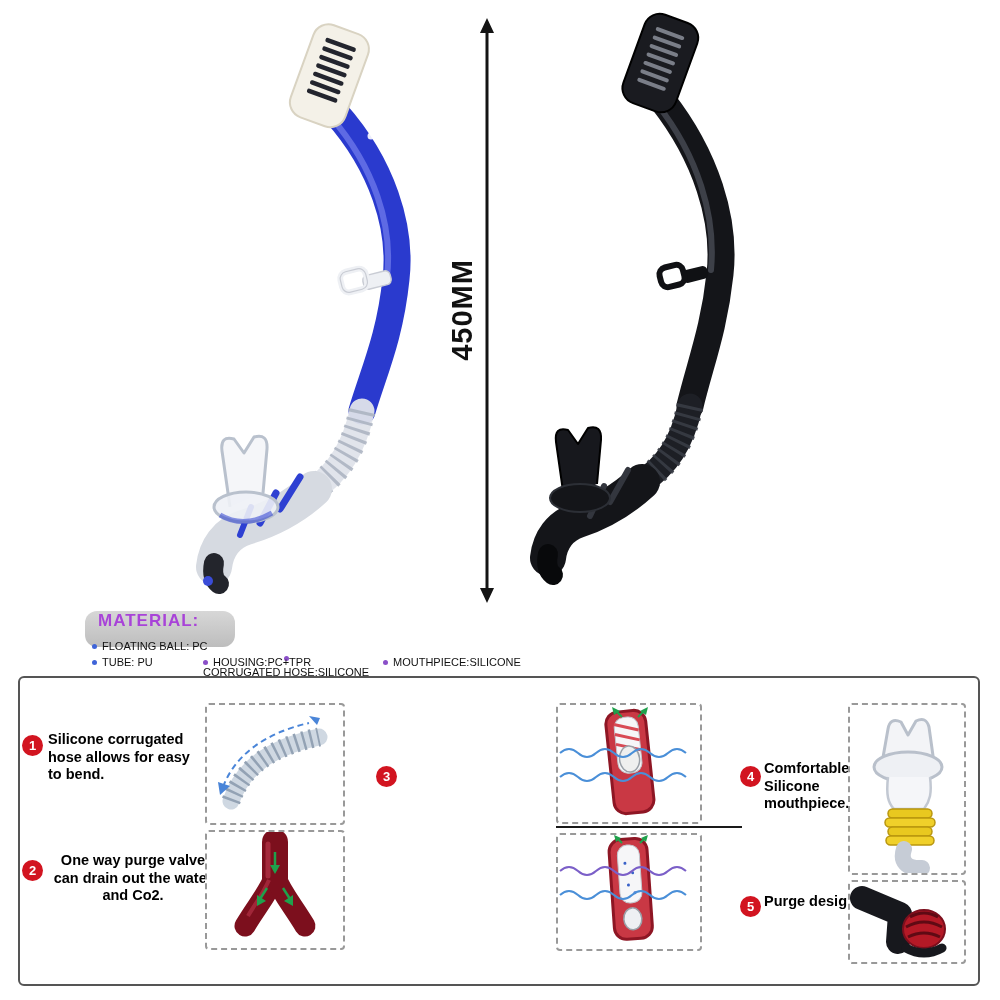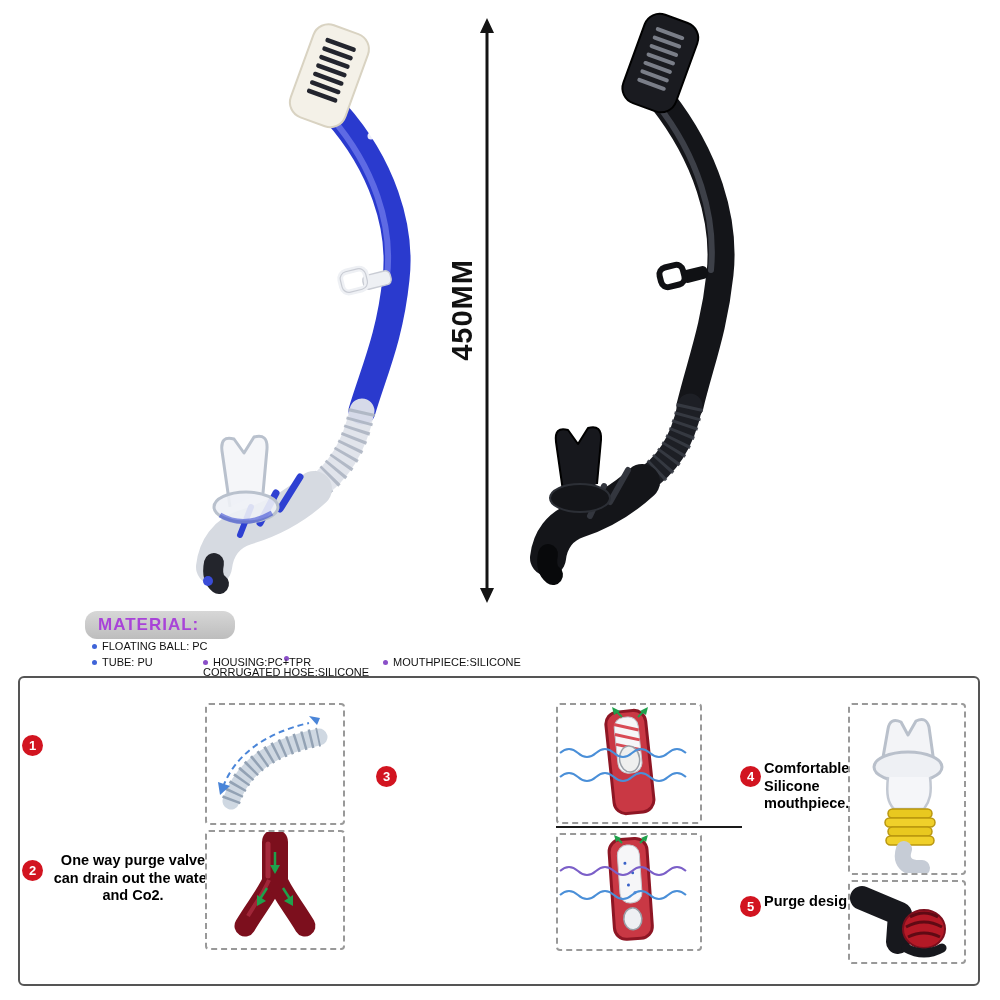--- a/index.html
+++ b/index.html
@@ -3,23 +3,23 @@
 <meta charset="utf-8">
 <style>
   html,body{margin:0;padding:0;background:#fff;}
   #page{position:relative;width:1000px;height:1000px;background:#fff;overflow:hidden;
         font-family:"Liberation Sans",sans-serif;color:#111;}
   .abs{position:absolute;}
   
   .dim-label{width:130px;height:34px;text-align:center;font-size:29px;font-weight:bold;
              letter-spacing:1px;transform:rotate(-90deg);color:#111;}
   
-  .mat-pill{width:150px;height:28px;border-radius:12px;
+  .mat-pill{width:150px;height:36px;border-radius:12px;
             background:linear-gradient(#d7d7d7,#bdbdbd);
-            display:flex;align-items:center;padding-left:13px;box-sizing:border-box;}
+            display:flex;align-items:flex-start;padding-left:13px;box-sizing:border-box;}
   .mat-pill span{color:#a843d8;font-size:17px;font-weight:bold;letter-spacing:1px;}
   .mat-item{display:flex;align-items:center;gap:5px;font-size:11px;font-weight:500;white-space:nowrap;}
   .dot{width:5px;height:5px;border-radius:50%;display:inline-block;flex:0 0 auto;}
   .dot-blue{background:#3f64d8;}
   .dot-purple{background:#8a4fc8;}
   
   .panel{width:962px;height:310px;border:2px solid #555;border-radius:6px;background:#fff;box-sizing:border-box;}
   .badge{width:21px;height:21px;border-radius:50%;background:#d21420;color:#fff;
          display:flex;align-items:center;justify-content:center;
          font-size:13px;font-weight:bold;}
@@ -131,20 +131,21 @@
     <span>HOUSING:PC+TPR</span>
   </div>
   <div class="abs mat-item" style="left:350px;top:656px;padding-left:33px;">
     <span class="dot dot-purple"></span>
     <span>MOUTHPIECE:SILICONE</span>
   </div>
 
   <div class="abs panel" style="left:18px;top:676px;"></div>
 
   <div class="abs badge" style="left:22px;top:735px;">1</div>
+  <div class="abs feat-text" style="left:48px;top:731px;width:154px;">Silicone corrugated hose allows for easy to bend.</div>
   <div class="abs illus-box" style="left:205px;top:703px;width:140px;height:122px;">
     <svg width="136" height="118" viewBox="0 0 136 118">
       <path d="M 24,96 C 36,62 64,42 112,32" stroke="#cfd8e2" stroke-width="17" fill="none" stroke-linecap="round"></path>
       <path d="M 24,96 C 36,62 64,42 112,32" stroke="#93a2b4" stroke-width="19" fill="none" stroke-dasharray="2.5 5"></path>
       <path d="M 16,82 C 28,50 58,28 102,18" stroke="#4a85d8" stroke-width="2" fill="none" stroke-dasharray="6 4"></path>
       <polygon points="110,20 102,11 113,13" fill="#4a85d8"></polygon>
       <polygon points="13,90 11,77 23,81" fill="#4a85d8"></polygon>
     </svg>
   </div>
 

